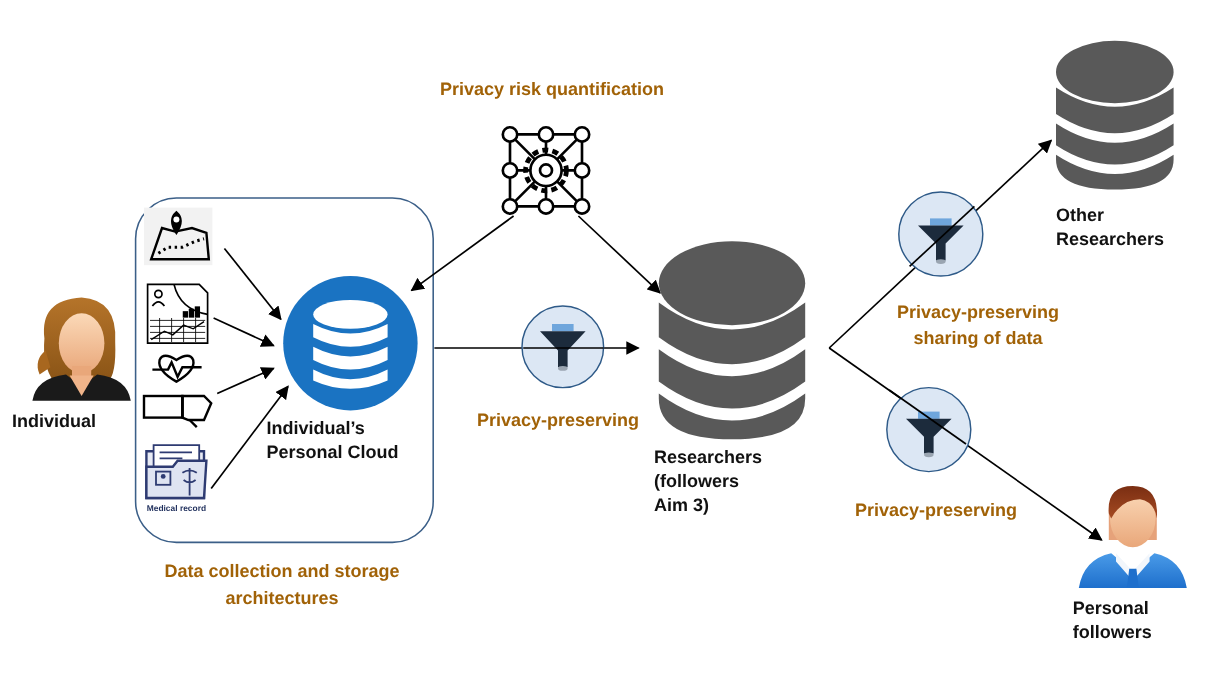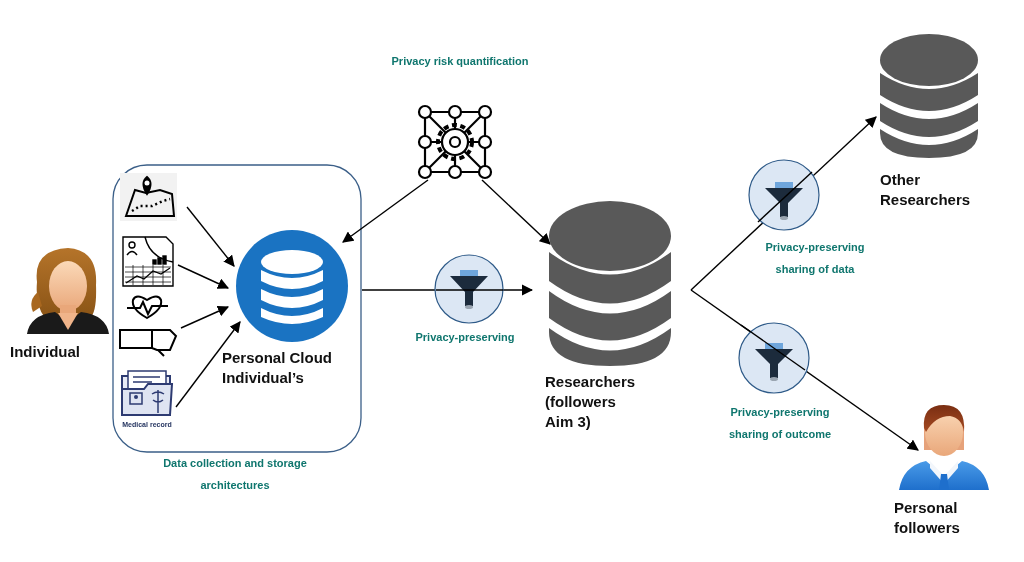--- a/index.html
+++ b/index.html
@@ -1,19 +1,19 @@
 <!DOCTYPE html>
 <html><head>
 <meta charset="utf-8">
 <style>
   html, body { margin:0; padding:0; background:#ffffff; }
   body { width:1024px; height:562px; position:relative; overflow:hidden;
          font-family:"Liberation Sans", "DejaVu Sans", sans-serif; }
   .abs { position:absolute; }
-  .lbl-blue { color:#0f766e; font-weight:bold; font-size:11px; text-align:center; line-height:22px; white-space:nowrap; }
+  .lbl-blue { color:#a16207; font-weight:bold; font-size:15px; text-align:center; line-height:22px; white-space:nowrap;margin-top:14px; }
   .lbl-black { color:#111111; font-weight:bold; font-size:15px; text-align:left; line-height:20px; white-space:nowrap; }
   .lbl-small { color:#1f2f5c; font-weight:bold; font-size:7px; text-align:center; white-space:nowrap; }
   svg { position:absolute; left:0; top:0; }
 </style>
 </head>
 <body>
 
 <svg width="1024" height="562" viewBox="0 0 1024 562">
   <defs>
     <marker id="arr" viewBox="0 0 10 10" refX="9" refY="5" markerWidth="8" markerHeight="8" orient="auto-start-reverse">
@@ -178,22 +178,22 @@
   </g>
 </svg>
 
 <div class="abs lbl-blue" style="left:330px; top:50px; width:260px;">Privacy risk quantification</div>
 
 <div class="abs lbl-black" style="left:10px; top:342px; width:110px;">Individual</div>
 
 <div class="abs lbl-small" style="left:112px; top:421px; width:70px;">Medical record</div>
 
 <div class="abs lbl-black" style="left:222px; top:348px; width:140px;">
+  <div>Individual’s</div>
   <div>Personal Cloud</div>
-  <div>Individual’s</div>
 </div>
 
 <div class="abs lbl-blue" style="left:365px; top:326px; width:200px;">
   <div>Privacy-preserving</div>
 </div>
 
 <div class="abs lbl-blue" style="left:90px; top:452px; width:290px;">
   <div>Data collection and storage</div>
   <div>architectures</div>
 </div>
@@ -209,19 +209,18 @@
   <div>Researchers</div>
 </div>
 
 <div class="abs lbl-blue" style="left:720px; top:236px; width:190px;">
   <div>Privacy-preserving</div>
   <div>sharing of data</div>
 </div>
 
 <div class="abs lbl-blue" style="left:685px; top:401px; width:190px;">
   <div>Privacy-preserving</div>
-  <div>sharing of outcome</div>
 </div>
 
 <div class="abs lbl-black" style="left:894px; top:498px; width:100px;">
   <div>Personal</div>
   <div>followers</div>
 </div>
 
 </body></html>

